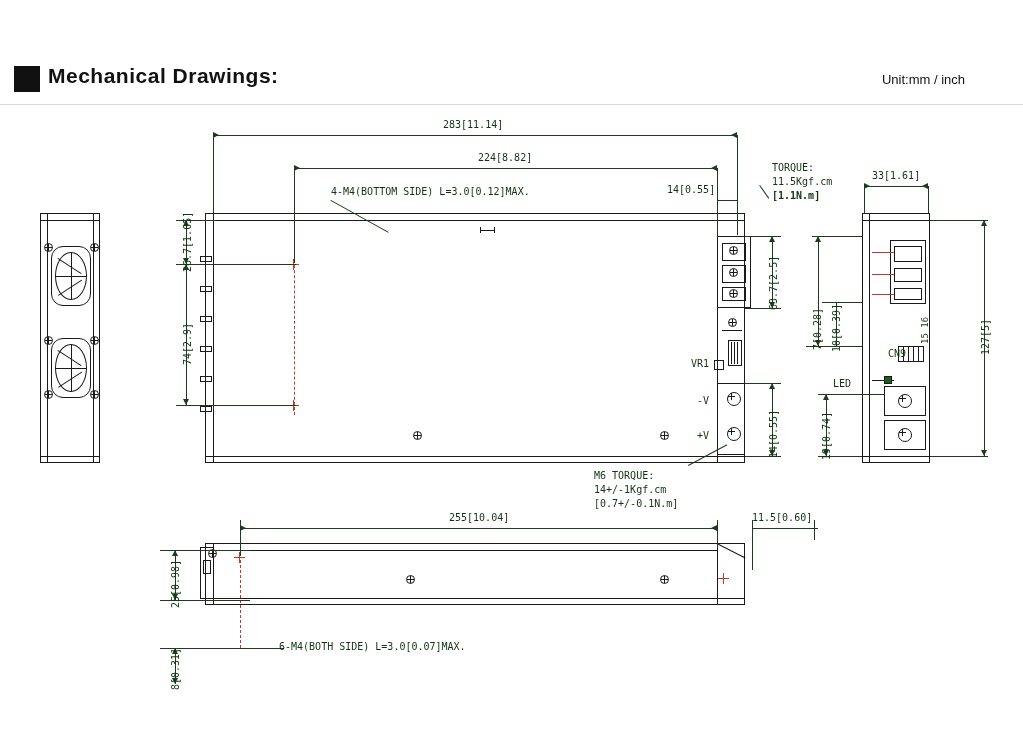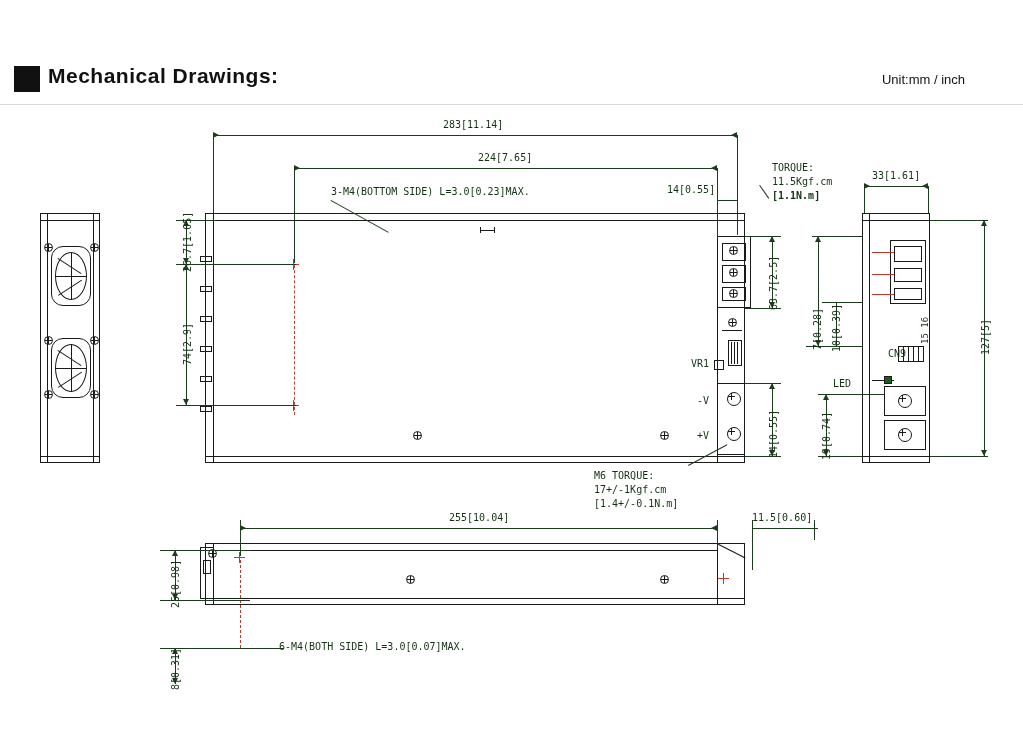--- a/index.html
+++ b/index.html
@@ -177,21 +177,21 @@
     <div class="ahL" style="left:731px;top:132px;"></div>
     <div class="dl vl" style="left:213px;top:135px;height:78px;"></div>
     <div class="dl vl" style="left:737px;top:135px;height:100px;"></div>
     <div class="txt" style="left:443px;top:119px;">283[11.14]</div>
 
     <div class="dl hl" style="left:294px;top:168px;width:423px;"></div>
     <div class="ahR" style="left:294px;top:165px;"></div>
     <div class="ahL" style="left:711px;top:165px;"></div>
     <div class="dl vl" style="left:294px;top:168px;height:95px;"></div>
     <div class="dl vl" style="left:717px;top:168px;height:70px;"></div>
-    <div class="txt" style="left:478px;top:152px;">224[7.65]</div>
+    <div class="txt" style="left:478px;top:152px;">224[8.82]</div>
 
     <div class="dl hl" style="left:717px;top:200px;width:20px;"></div>
     <div class="txt" style="left:667px;top:184px;">14[0.55]</div>
 
     <div class="dl hl" style="left:176px;top:220px;width:40px;"></div>
     <div class="dl hl" style="left:176px;top:264px;width:120px;"></div>
     <div class="dl hl" style="left:176px;top:405px;width:120px;"></div>
     <div class="dl vl" style="left:186px;top:220px;height:44px;"></div>
     <div class="ahU" style="left:183px;top:220px;"></div>
     <div class="ahD" style="left:183px;top:258px;"></div>
@@ -210,31 +210,31 @@
     <div class="vtxt" style="left:768px;top:310px;">63.7[2.5]</div>
 
     <div class="dl hl" style="left:745px;top:383px;width:36px;"></div>
     <div class="dl hl" style="left:745px;top:456px;width:36px;"></div>
     <div class="dl vl" style="left:772px;top:383px;height:73px;"></div>
     <div class="ahU" style="left:769px;top:383px;"></div>
     <div class="ahD" style="left:769px;top:450px;"></div>
     <div class="vtxt" style="left:768px;top:458px;">14[0.55]</div>
 
     <div class="dl" style="left:331px;top:200px;width:66px;height:1px;transform:rotate(29deg);transform-origin:0 0;"></div>
-    <div class="txt" style="left:331px;top:186px;">3-M4(BOTTOM SIDE) L=3.0[0.23]MAX.</div>
+    <div class="txt" style="left:331px;top:186px;">4-M4(BOTTOM SIDE) L=3.0[0.12]MAX.</div>
 
     <div class="dl" style="left:760px;top:185px;width:16px;height:1px;transform:rotate(55deg);transform-origin:0 0;"></div>
     <div class="txt" style="left:772px;top:162px;">TORQUE:</div>
     <div class="txt" style="left:772px;top:176px;">11.5Kgf.cm</div>
     <div class="txt" style="left:772px;top:190px;font-weight:bold;">[1.1N.m]</div>
 
     <div class="dl" style="left:688px;top:465px;width:44px;height:1px;transform:rotate(-28deg);transform-origin:0 0;"></div>
     <div class="txt" style="left:594px;top:470px;">M6 TORQUE:</div>
-    <div class="txt" style="left:594px;top:484px;">17+/-1Kgf.cm</div>
-    <div class="txt" style="left:594px;top:498px;">[1.4+/-0.1N.m]</div>
+    <div class="txt" style="left:594px;top:484px;">14+/-1Kgf.cm</div>
+    <div class="txt" style="left:594px;top:498px;">[0.7+/-0.1N.m]</div>
   </div>
 
   <div>
     <div class="boxk" style="left:862px;top:213px;width:68px;height:250px;"></div>
     <div class="dl bk vl" style="left:869px;top:213px;height:250px;"></div>
     <div class="dl bk hl" style="left:862px;top:220px;width:68px;"></div>
     <div class="dl bk hl" style="left:862px;top:456px;width:68px;"></div>
 
     <div class="boxk" style="left:890px;top:240px;width:36px;height:64px;"></div>
     <div class="boxk" style="left:894px;top:246px;width:28px;height:16px;"></div>

